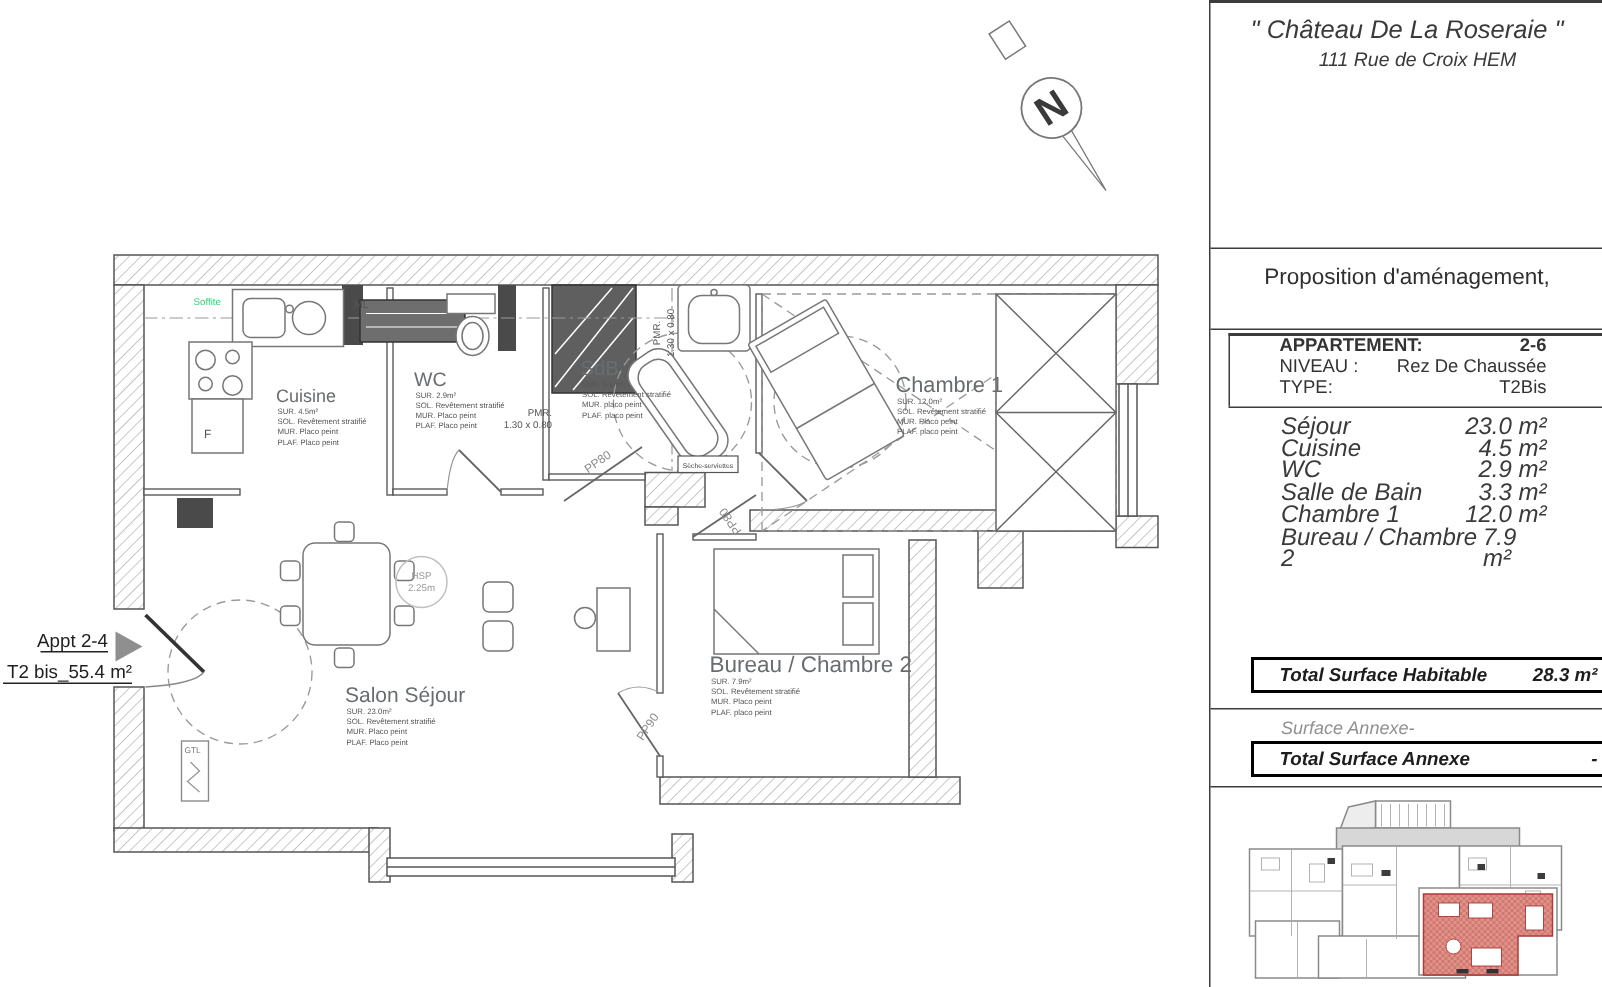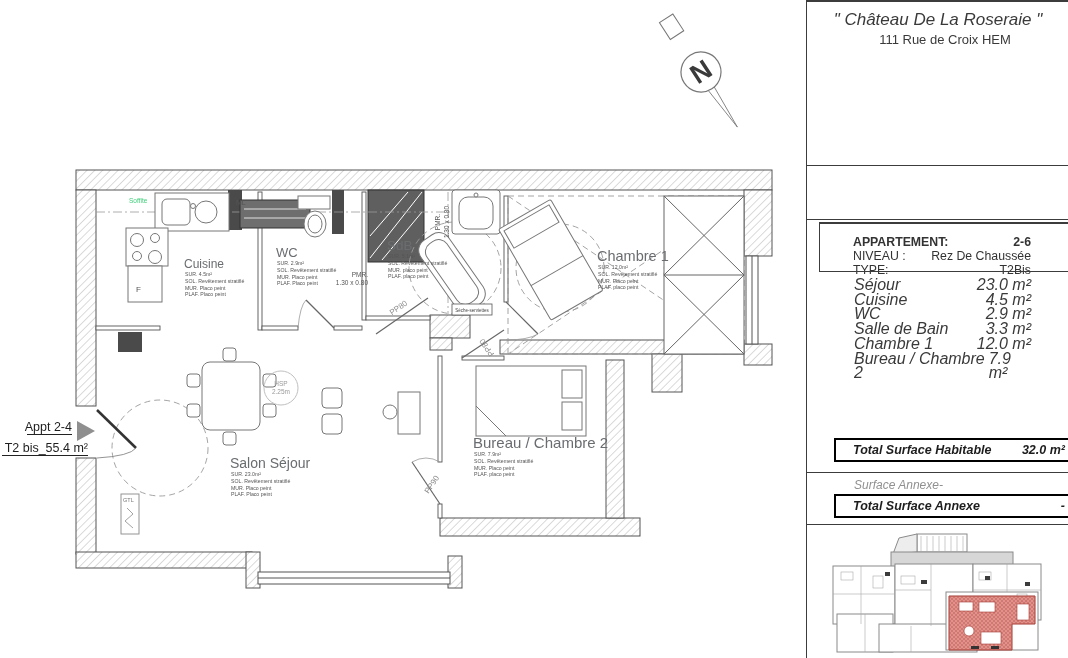--- a/index.html
+++ b/index.html
@@ -10,26 +10,26 @@
   .room-spec{font-size:5.2px;fill:#555;}
   .ann{fill:#555;}
   
   .panel{position:absolute;left:806px;top:0;width:262px;height:658px;background:#fff;
          border-left:1.5px solid #3c3c3c;border-top:2px solid #3c3c3c;}
   .hline{position:absolute;left:0;right:0;height:1px;background:#3c3c3c;}
   .hline.thick{height:2px;}
   .vline{position:absolute;width:1px;background:#3c3c3c;}
   .tb-title{position:absolute;top:8px;left:0;right:0;text-align:center;
             font-style:italic;font-size:17px;color:#3a3a3a;}
-  .tb-addr{position:absolute;top:30px;left:14px;right:0;text-align:center;font-size:13px;color:#3a3a3a;}
+  .tb-addr{position:absolute;top:30px;left:14px;right:0;text-align:center;font-size:13px;color:#3a3a3a;font-style:italic;}
   .notice{position:absolute;top:172px;left:0;right:0;text-align:center;font-size:15px;
           line-height:21px;color:#2f2f2f;}
   .info{position:absolute;top:221px;left:46px;right:38px;font-size:12.3px;line-height:14px;}
   .irow{display:flex;justify-content:space-between;}
-  .b{font-weight:bold;margin-top:12px;}
+  .b{font-weight:bold;}
   .surfaces{position:absolute;top:276px;left:47px;right:38px;font-style:italic;
             font-size:16px;line-height:14.7px;color:#3a3a3a;}
   .srow{display:flex;justify-content:space-between;}
   .boxrow{position:absolute;left:27px;width:212px;height:20px;border:2px solid #000;
           display:flex;justify-content:space-between;align-items:center;
           padding:0 12px 0 17px;font-style:italic;font-weight:bold;font-size:12.5px;color:#1d1d1d;}
   .annexrow{position:absolute;top:476px;left:47px;right:38px;display:flex;
             font-style:italic;font-size:12px;color:#909090;}
   .mini{position:absolute;left:14px;top:530px;}
 </style>
@@ -306,20 +306,21 @@
       </g>
     </svg>
 
   
   <aside class="panel">
     <div class="tb-title">" Château De La Roseraie "</div>
     <div class="tb-addr">111 Rue de Croix HEM</div>
     <div class="hline" style="top:163px"></div>
 
     <div class="notice">
+      <div>Proposition d'aménagement,</div>
     </div>
     <div class="hline" style="top:217px"></div>
     <div class="hline thick" style="top:220px;left:12px"></div>
     <div class="vline" style="left:12px;top:220px;height:49px"></div>
 
     <div class="info">
       <div class="irow">
           <span class="b">APPARTEMENT:</span>
           <span class="b">2-6</span>
         </div>
@@ -356,21 +357,21 @@
           <span>12.0 m²</span>
         </div>
       <div class="srow">
           <span>Bureau / Chambre 2</span>
           <span>7.9 m²</span>
         </div>
     </div>
 
     <div class="boxrow" style="top:436px">
       <span>Total Surface Habitable</span>
-      <span>32.0 m²</span>
+      <span>28.3 m²</span>
     </div>
     <div class="hline" style="top:470px"></div>
 
     <div class="annexrow">
       <span>Surface Annexe</span>
       <span>-</span>
     </div>
     <div class="boxrow" style="top:492px">
       <span>Total Surface Annexe</span>
       <span>-</span>

